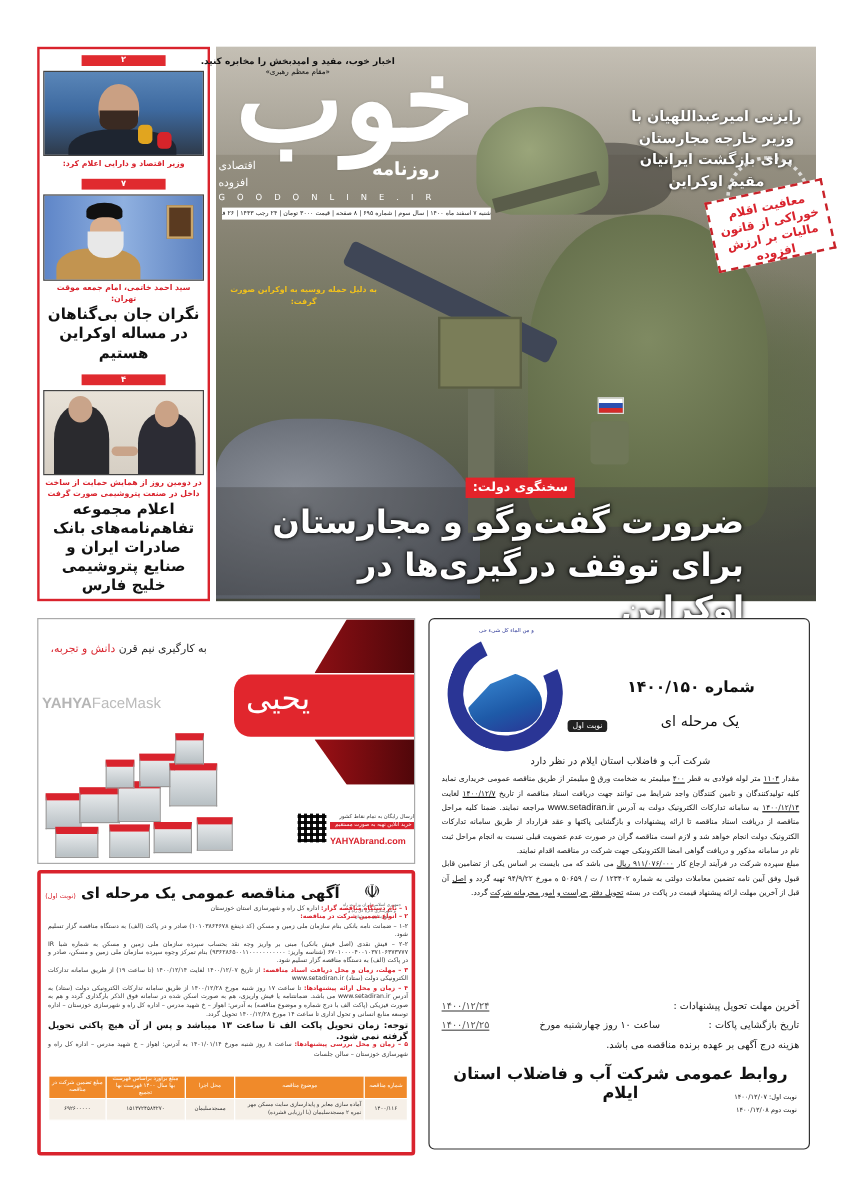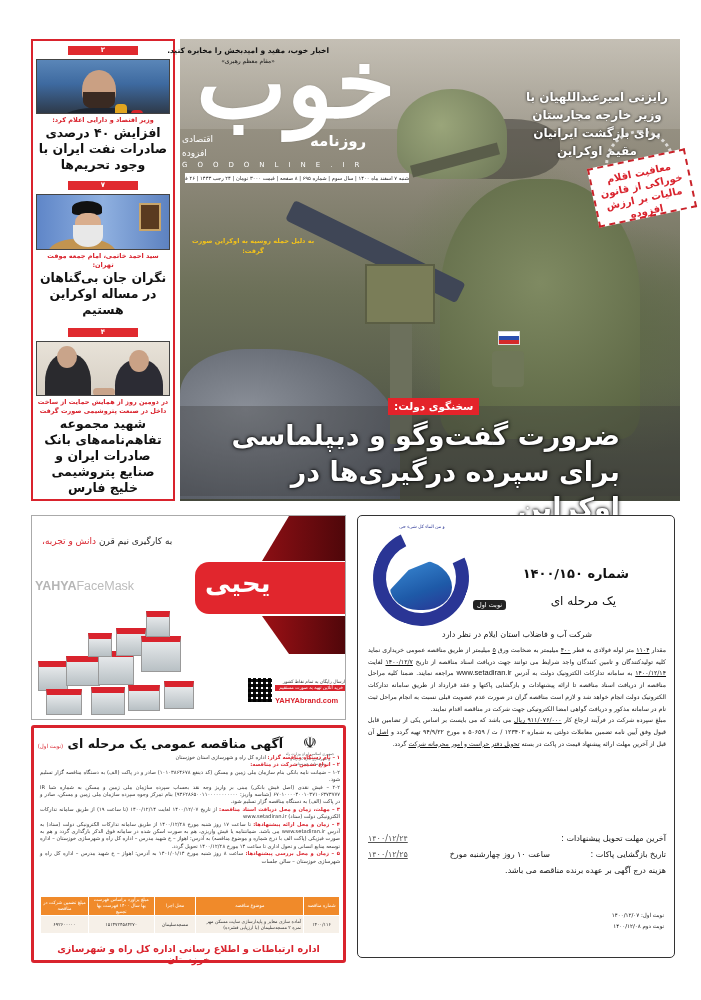--- a/index.html
+++ b/index.html
@@ -76,21 +76,21 @@
   .hero-headline { position: absolute; left: 190px; top: 418px; width: 430px; color: #fff; font-size: 27px; font-weight: bold; line-height: 36px; text-align: right; text-shadow: 0 0 4px #000, 0 0 2px #000; }
 
   
   .ad-yahya { position: absolute; left: 31px; top: 515px; width: 315px; height: 205px; border: 1px solid #aaa; background: #fff; overflow: hidden; }
   .ad-yahya .tagline { position: absolute; left: 10px; top: 20px; width: 145px; color: #222; font-size: 9px; font-weight: normal; text-align: left; direction: rtl; }
   .ad-yahya .tagline .red { color: #d9232d; }
   .ad-yahya .brandline { position: absolute; left: 3px; top: 63px; font-size: 12.5px; color: #bbb; direction: ltr; font-family: "Liberation Sans", sans-serif; }
   .ad-yahya .brandline b { color: #b5b5b5; }
   .ad-yahya .chev1 { position: absolute; left: 230px; top: 0; width: 90px; height: 45px; background: linear-gradient(90deg, #8c0f14, #4a0609); clip-path: polygon(30% 0, 100% 0, 100% 100%, 0 100%); }
   .ad-yahya .red-tab { position: absolute; left: 163px; top: 46px; width: 155px; height: 52px; background: #e1262d; border-radius: 14px 0 0 14px; }
-  .ad-yahya .red-tab span { position: absolute; left: 10px; top: 6px; color: #fff; font-size: 26px; font-weight: bold; }
+  .ad-yahya .red-tab span { position: absolute; left: 10px; top: 6px; color: #fff; font-size: 26px; font-weight: normal; }
   .ad-yahya .chev2 { position: absolute; left: 230px; top: 100px; width: 90px; height: 38px; background: linear-gradient(90deg, #9c1015, #4a0609); clip-path: polygon(0 0, 100% 0, 100% 100%, 30% 100%); }
   .ad-yahya .boxes { position: absolute; left: 4px; top: 95px; width: 160px; height: 105px; }
   .ad-yahya .box { position: absolute; background: linear-gradient(180deg, #e5e8ea, #b8c0c4); border: 1px solid #999; border-top: 6px solid #d9232d; }
   .ad-yahya .qr { position: absolute; left: 216px; top: 162px; width: 24px; height: 24px; background:
       repeating-linear-gradient(90deg, #111 0 3px, #fff 3px 5px),
       repeating-linear-gradient(0deg, #111 0 3px, #fff 3px 5px); background-blend-mode: multiply; }
   .ad-yahya .qr-text { position: absolute; left: 243px; top: 163px; width: 70px; font-size: 4.5px; line-height: 6px; color: #333; text-align: right; }
   .ad-yahya .qr-red { display: block; background: #d9232d; color: #fff; padding: 0 2px; }
   .ad-yahya .site { position: absolute; left: 243px; top: 180px; font-size: 7.5px; font-weight: bold; color: #d9232d; direction: ltr; font-family: "Liberation Sans", sans-serif; }
 
@@ -132,21 +132,20 @@
 <div class="left-col">
   <div class="pgnum">۲</div>
   <div class="news-photo photo1">
     <div class="face"></div>
       <div class="beard"></div>
       <div class="suit"></div>
       <div class="mic1"></div>
       <div class="mic2"></div>
   </div>
   <div class="kicker">وزیر اقتصاد و دارایی اعلام کرد:</div>
-  <div class="headline">افزایش ۴۰ درصدی صادرات نفت ایران با وجود تحریم‌ها</div>
 
   <div class="pgnum" style="margin-top:8px">۷</div>
   <div class="news-photo photo2">
     <div class="frame"></div>
       <div class="robe"></div>
       <div class="turban"></div>
       <div class="face"></div>
       <div class="beard"></div>
   </div>
   <div class="kicker">سید احمد خاتمی، امام جمعه موقت تهران:</div>
@@ -154,21 +153,21 @@
 
   <div class="pgnum" style="margin-top:10px">۴</div>
   <div class="news-photo photo3">
     <div class="man1"></div>
       <div class="man1h"></div>
       <div class="man2"></div>
       <div class="man2h"></div>
       <div class="hands"></div>
   </div>
   <div class="kicker">در دومین روز از همایش حمایت از ساخت داخل در صنعت پتروشیمی صورت گرفت</div>
-  <div class="headline">شهید مجموعه تفاهم‌نامه‌های بانک صادرات ایران و صنایع پتروشیمی خلیج فارس</div>
+  <div class="headline">اعلام مجموعه تفاهم‌نامه‌های بانک صادرات ایران و صنایع پتروشیمی خلیج فارس</div>
 </div>
 
 <div class="hero">
   <div class="vehicle-top"></div>
   <div class="shadow"></div>
   <div class="atv"></div>
   <div class="body"></div>
   <div class="helmet"></div>
   <div class="helmet-band"></div>
   <div class="gun"></div>
@@ -194,21 +193,21 @@
 <div class="hero-story-right">رایزنی امیرعبداللهیان با وزیر خارجه مجارستان برای بازگشت ایرانیان مقیم اوکراین</div>
 <div class="stamp-seal"></div>
 <div class="stamp">معافیت اقلام خوراکی از قانون مالیات بر ارزش افزوده</div>
 
 <div class="hero-story-left">
   <div class="k">به دلیل حمله روسیه به اوکراین صورت گرفت:</div>
 </div>
 
 <div class="hero-band"></div>
 <div class="hero-kicker">سخنگوی دولت:</div>
-<div class="hero-headline">ضرورت گفت‌وگو و دیپلماسی برای سپرده درگیری‌ها در اوکراین</div>
+<div class="hero-headline">ضرورت گفت‌وگو و مجارستان برای توقف درگیری‌ها در اوکراین</div>
 
 <div class="ad-yahya">
   <div class="tagline">
     <span>به کارگیری نیم قرن </span><span class="red">دانش و تجربه،</span>
   </div>
   <div class="brandline"><b>YAHYA</b><span>FaceMask</span></div>
   <div class="chev1"></div>
   <div class="red-tab">
       <span>یحیی</span>
     </div>
@@ -243,20 +242,21 @@
     <span>آگهی مناقصه عمومی یک مرحله ای</span>
     <span class="sub">(نوبت اول)</span>
   </div>
   <div class="body">
     <div><span class="r">۱ – نام دستگاه مناقصه گزار:</span><span> اداره کل راه و شهرسازی استان خوزستان</span></div>
     <div><span class="r">۲ – انواع تضمین شرکت در مناقصه:</span></div>
     <div>۱-۲ – ضمانت نامه بانکی بنام سازمان ملی زمین و مسکن (کد ذینفع ۱۰۱۰۳۸۶۴۶۷۸) صادر و در پاکت (الف) به دستگاه مناقصه گزار تسلیم شود.</div>
     <div>۲-۲ – فیش نقدی (اصل فیش بانکی) مبنی بر واریز وجه نقد بحساب سپرده سازمان ملی زمین و مسکن به شماره شبا IR ۶۷۰۱۰۰۰۰۴۰۰۱۰۳۷۱۰۶۳۷۳۷۷۷ (شناسه واریز: ۹۳۶۲۸۶۵۰۰۱۱۰۰۰۰۰۰۰۰۰۰۰) بنام تمرکز وجوه سپرده سازمان ملی زمین و مسکن، صادر و در پاکت (الف) به دستگاه مناقصه گزار تسلیم شود.</div>
     <div><span class="r">۳ – مهلت، زمان و محل دریافت اسناد مناقصه:</span><span> از تاریخ ۱۴۰۰/۱۲/۰۷ لغایت ۱۴۰۰/۱۲/۱۴ (تا ساعت ۱۹) از طریق سامانه تدارکات الکترونیکی دولت (ستاد) www.setadiran.ir</span></div>
     <div><span class="r">۴ – زمان و محل ارائه پیشنهادها:</span><span> تا ساعت ۱۷ روز شنبه مورخ ۱۴۰۰/۱۲/۲۸ از طریق سامانه تدارکات الکترونیکی دولت (ستاد) به آدرس www.setadiran.ir می باشد. ضمانتنامه یا فیش واریزی، هم به صورت اسکن شده در سامانه فوق الذکر بارگذاری گردد و هم به صورت فیزیکی (پاکت الف با درج شماره و موضوع مناقصه) به آدرس: اهواز – خ شهید مدرس – اداره کل راه و شهرسازی خوزستان – اداره توسعه منابع انسانی و تحول اداری تا ساعت ۱۴ مورخ ۱۴۰۰/۱۲/۲۸ تحویل گردد.</span></div>
+    <div class="note">توجه: زمان تحویل پاکت الف تا ساعت ۱۳ میباشد و پس از آن هیچ پاکتی تحویل گرفته نمی شود.</div>
     <div><span class="r">۵ – زمان و محل بررسی پیشنهادها:</span><span> ساعت ۸ روز شنبه مورخ ۱۴۰۱/۰۱/۱۴ به آدرس: اهواز – خ شهید مدرس – اداره کل راه و شهرسازی خوزستان – سالن جلسات</span></div>
   </div>
   <table>
     <thead>
       <tr>
         <th style="width:12%">شماره مناقصه</th>
         <th style="width:36%">موضوع مناقصه</th>
         <th style="width:14%">محل اجرا</th>
         <th style="width:22%">مبلغ برآورد براساس فهرست بها سال ۱۴۰۰ فهرست بها تجمیع</th>
         <th style="width:16%">مبلغ تضمین شرکت در مناقصه</th>
@@ -265,21 +265,20 @@
     <tbody>
       <tr>
         <td>۱۴۰۰/۱۱۶</td>
         <td style="text-align:right">آماده سازی معابر و پایدارسازی سایت مسکن مهر نمره ۲ مسجدسلیمان (با ارزیابی فشرده)</td>
         <td>مسجدسلیمان</td>
         <td>۱۵۱۳۷۲۴۵۸۴۲۷۰</td>
         <td>۶۹۲۶۰۰۰۰۰</td>
       </tr>
     </tbody>
   </table>
-  <div class="footer">اداره ارتباطات و اطلاع رسانی اداره کل راه و شهرسازی خوزستان</div>
 </div>
 
 <div class="tender-ilam">
   <div class="logo-arc">و من الماء کل شیء حی</div>
   <div class="logo-ring"></div>
   <div class="logo-wave"></div>
   <div class="t2">شماره ۱۴۰۰/۱۵۰</div>
   <div class="t3">یک مرحله ای</div>
   <div class="badge">نوبت اول</div>
   <div class="intro">شرکت آب و فاضلاب استان ایلام در نظر دارد</div>
@@ -291,15 +290,16 @@
   <div class="row" style="top:318px">
     <span>آخرین مهلت تحویل پیشنهادات :</span>
     <span class="val">۱۴۰۰/۱۲/۲۴</span>
   </div>
   <div class="row" style="top:334px">
     <span>تاریخ بازگشایی پاکات :</span>
     <span style="margin-right:38px">ساعت ۱۰ روز چهارشنبه مورخ</span>
     <span class="val">۱۴۰۰/۱۲/۲۵</span>
   </div>
   <div class="row" style="top:350px">هزینه درج آگهی بر عهده برنده مناقصه می باشد.</div>
+  <div class="pr">روابط عمومی شرکت آب و فاضلاب استان ایلام</div>
   <div class="pub" style="top:396px">نوبت اول: ۱۴۰۰/۱۲/۰۷</div>
   <div class="pub" style="top:407px">نوبت دوم ۱۴۰۰/۱۲/۰۸</div>
 </div>
 
 </body></html>

